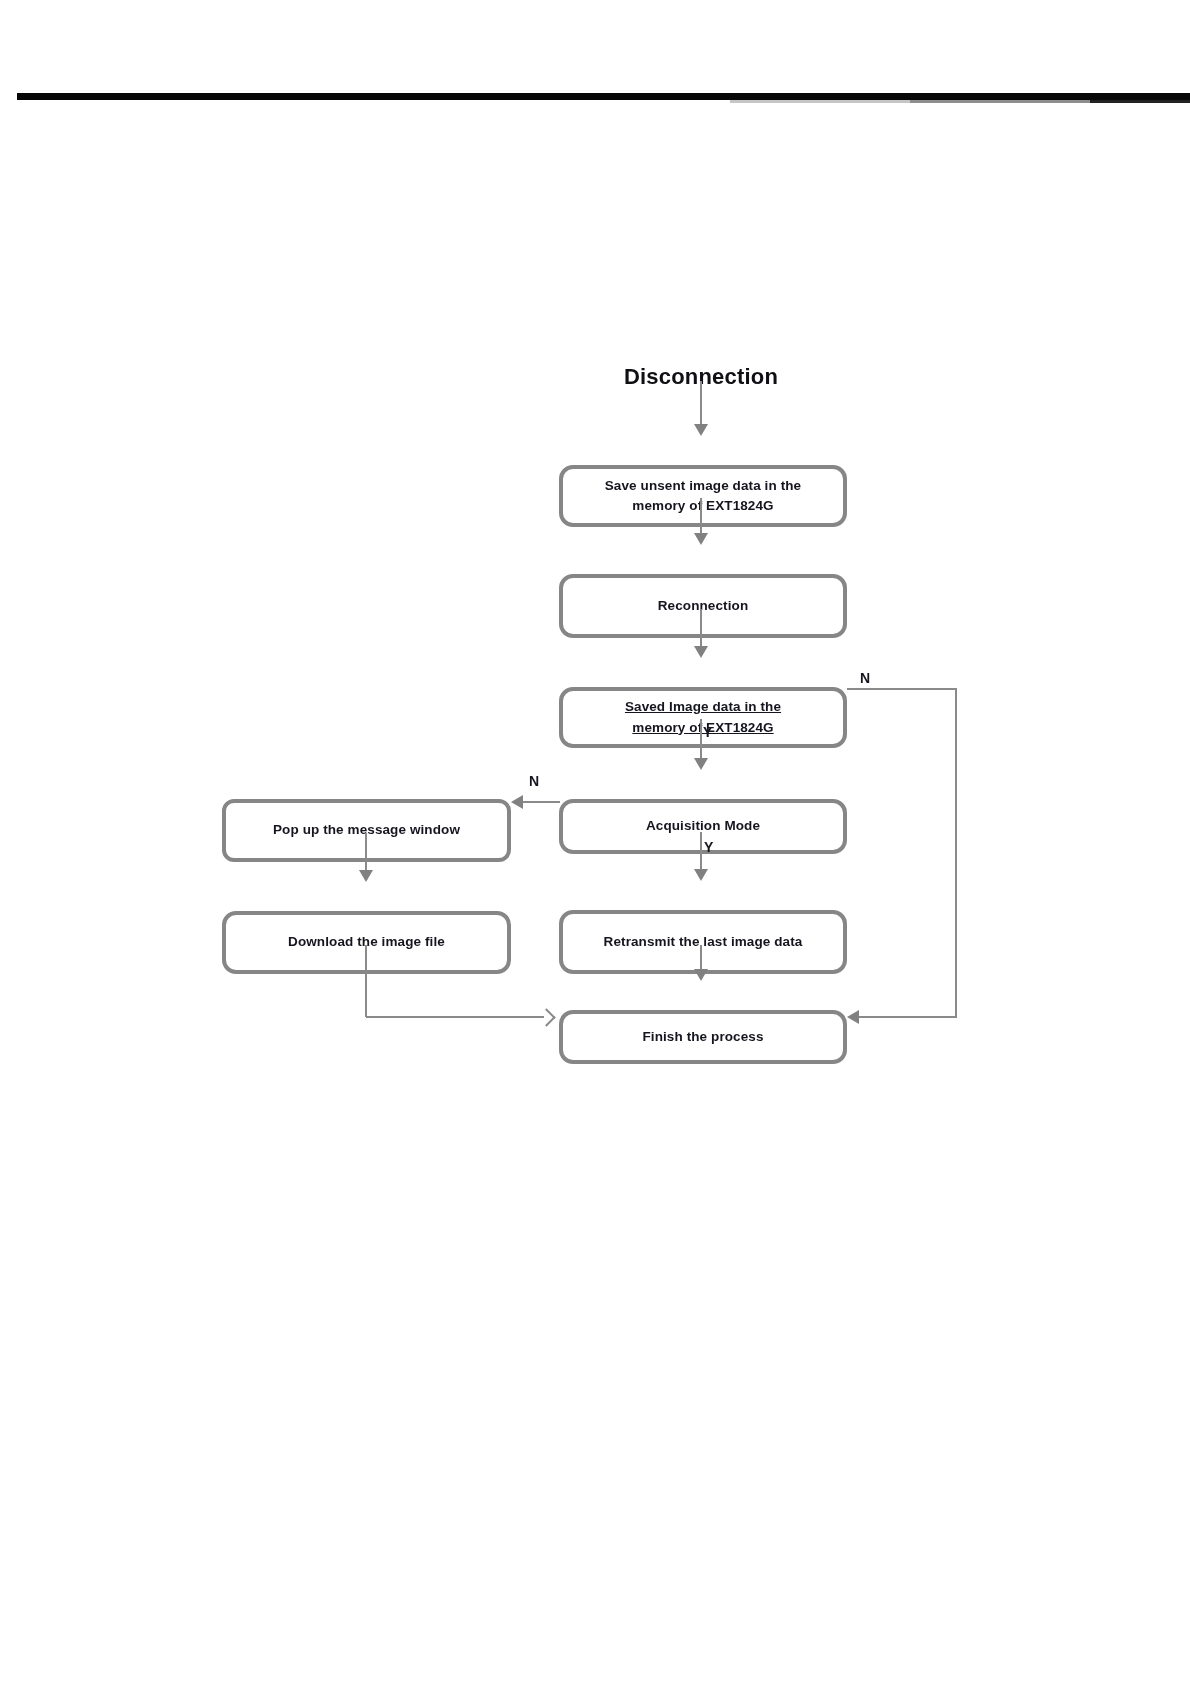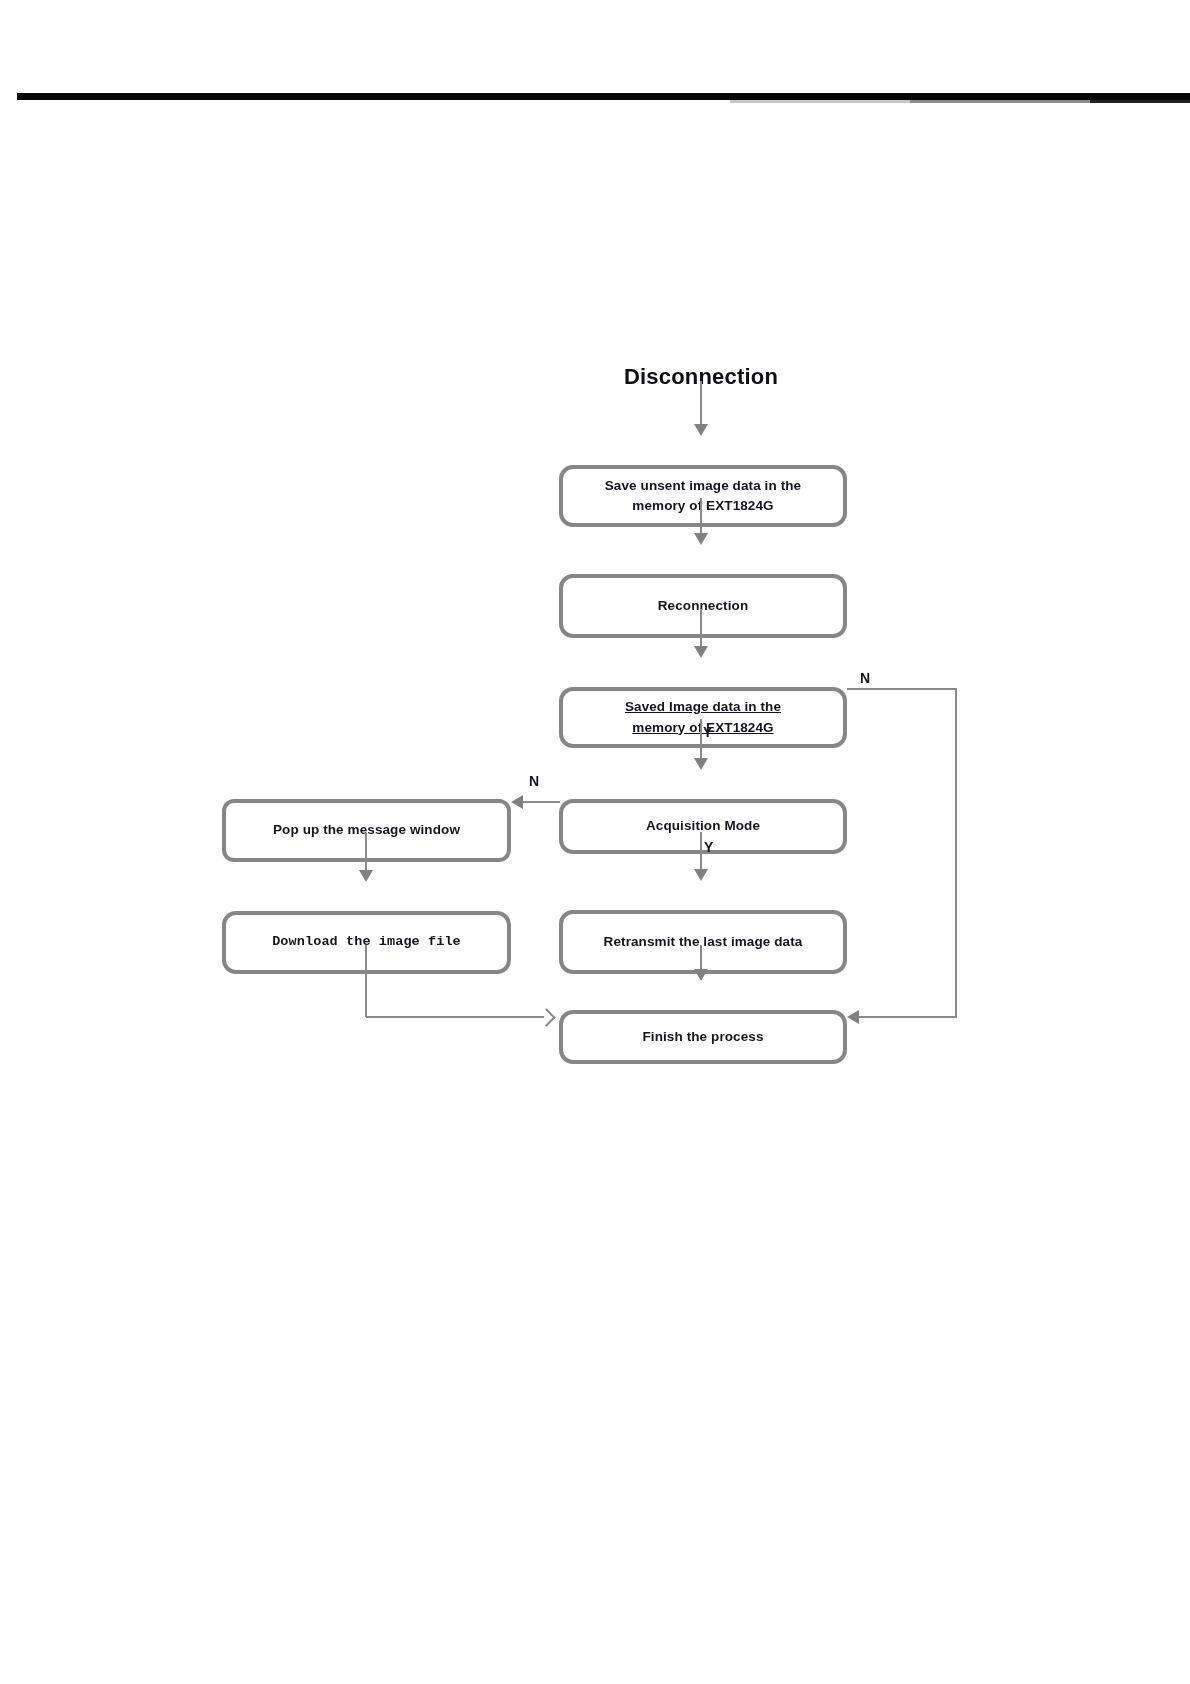--- a/index.html
+++ b/index.html
@@ -26,21 +26,21 @@
   }
   
   .n-save       {left:559px;top:436px;width:288px;height:62px;}
   .n-reconnect  {left:559px;top:545px;width:288px;height:64px;}
   .n-savedcheck {left:559px;top:658px;width:288px;height:61px;text-decoration:underline;}
   .n-acq        {left:559px;top:770px;width:288px;height:55px;text-align:center;}
   .n-retrans    {left:559px;top:881px;width:288px;height:64px;}
   .n-finish     {left:559px;top:981px;width:288px;height:54px;}
   
   .n-popup      {left:222px;top:770px;width:289px;height:63px;border-radius:12px;}
-  .n-download   {left:222px;top:882px;width:289px;height:63px;font-family:Liberation Mono, monospace;}
+  .n-download   {left:222px;top:882px;width:289px;height:63px;}
 
   .vline,.hline{position:absolute;background:#8a8a8a;}
   .vline{width:2px;}
   .hline{height:2px;}
   .arrow-down{position:absolute;width:0;height:0;
     border-left:7px solid transparent;border-right:7px solid transparent;
     border-top:12px solid #818181;}
   .arrow-left{position:absolute;width:0;height:0;
     border-top:7px solid transparent;border-bottom:7px solid transparent;
     border-right:12px solid #818181;}

